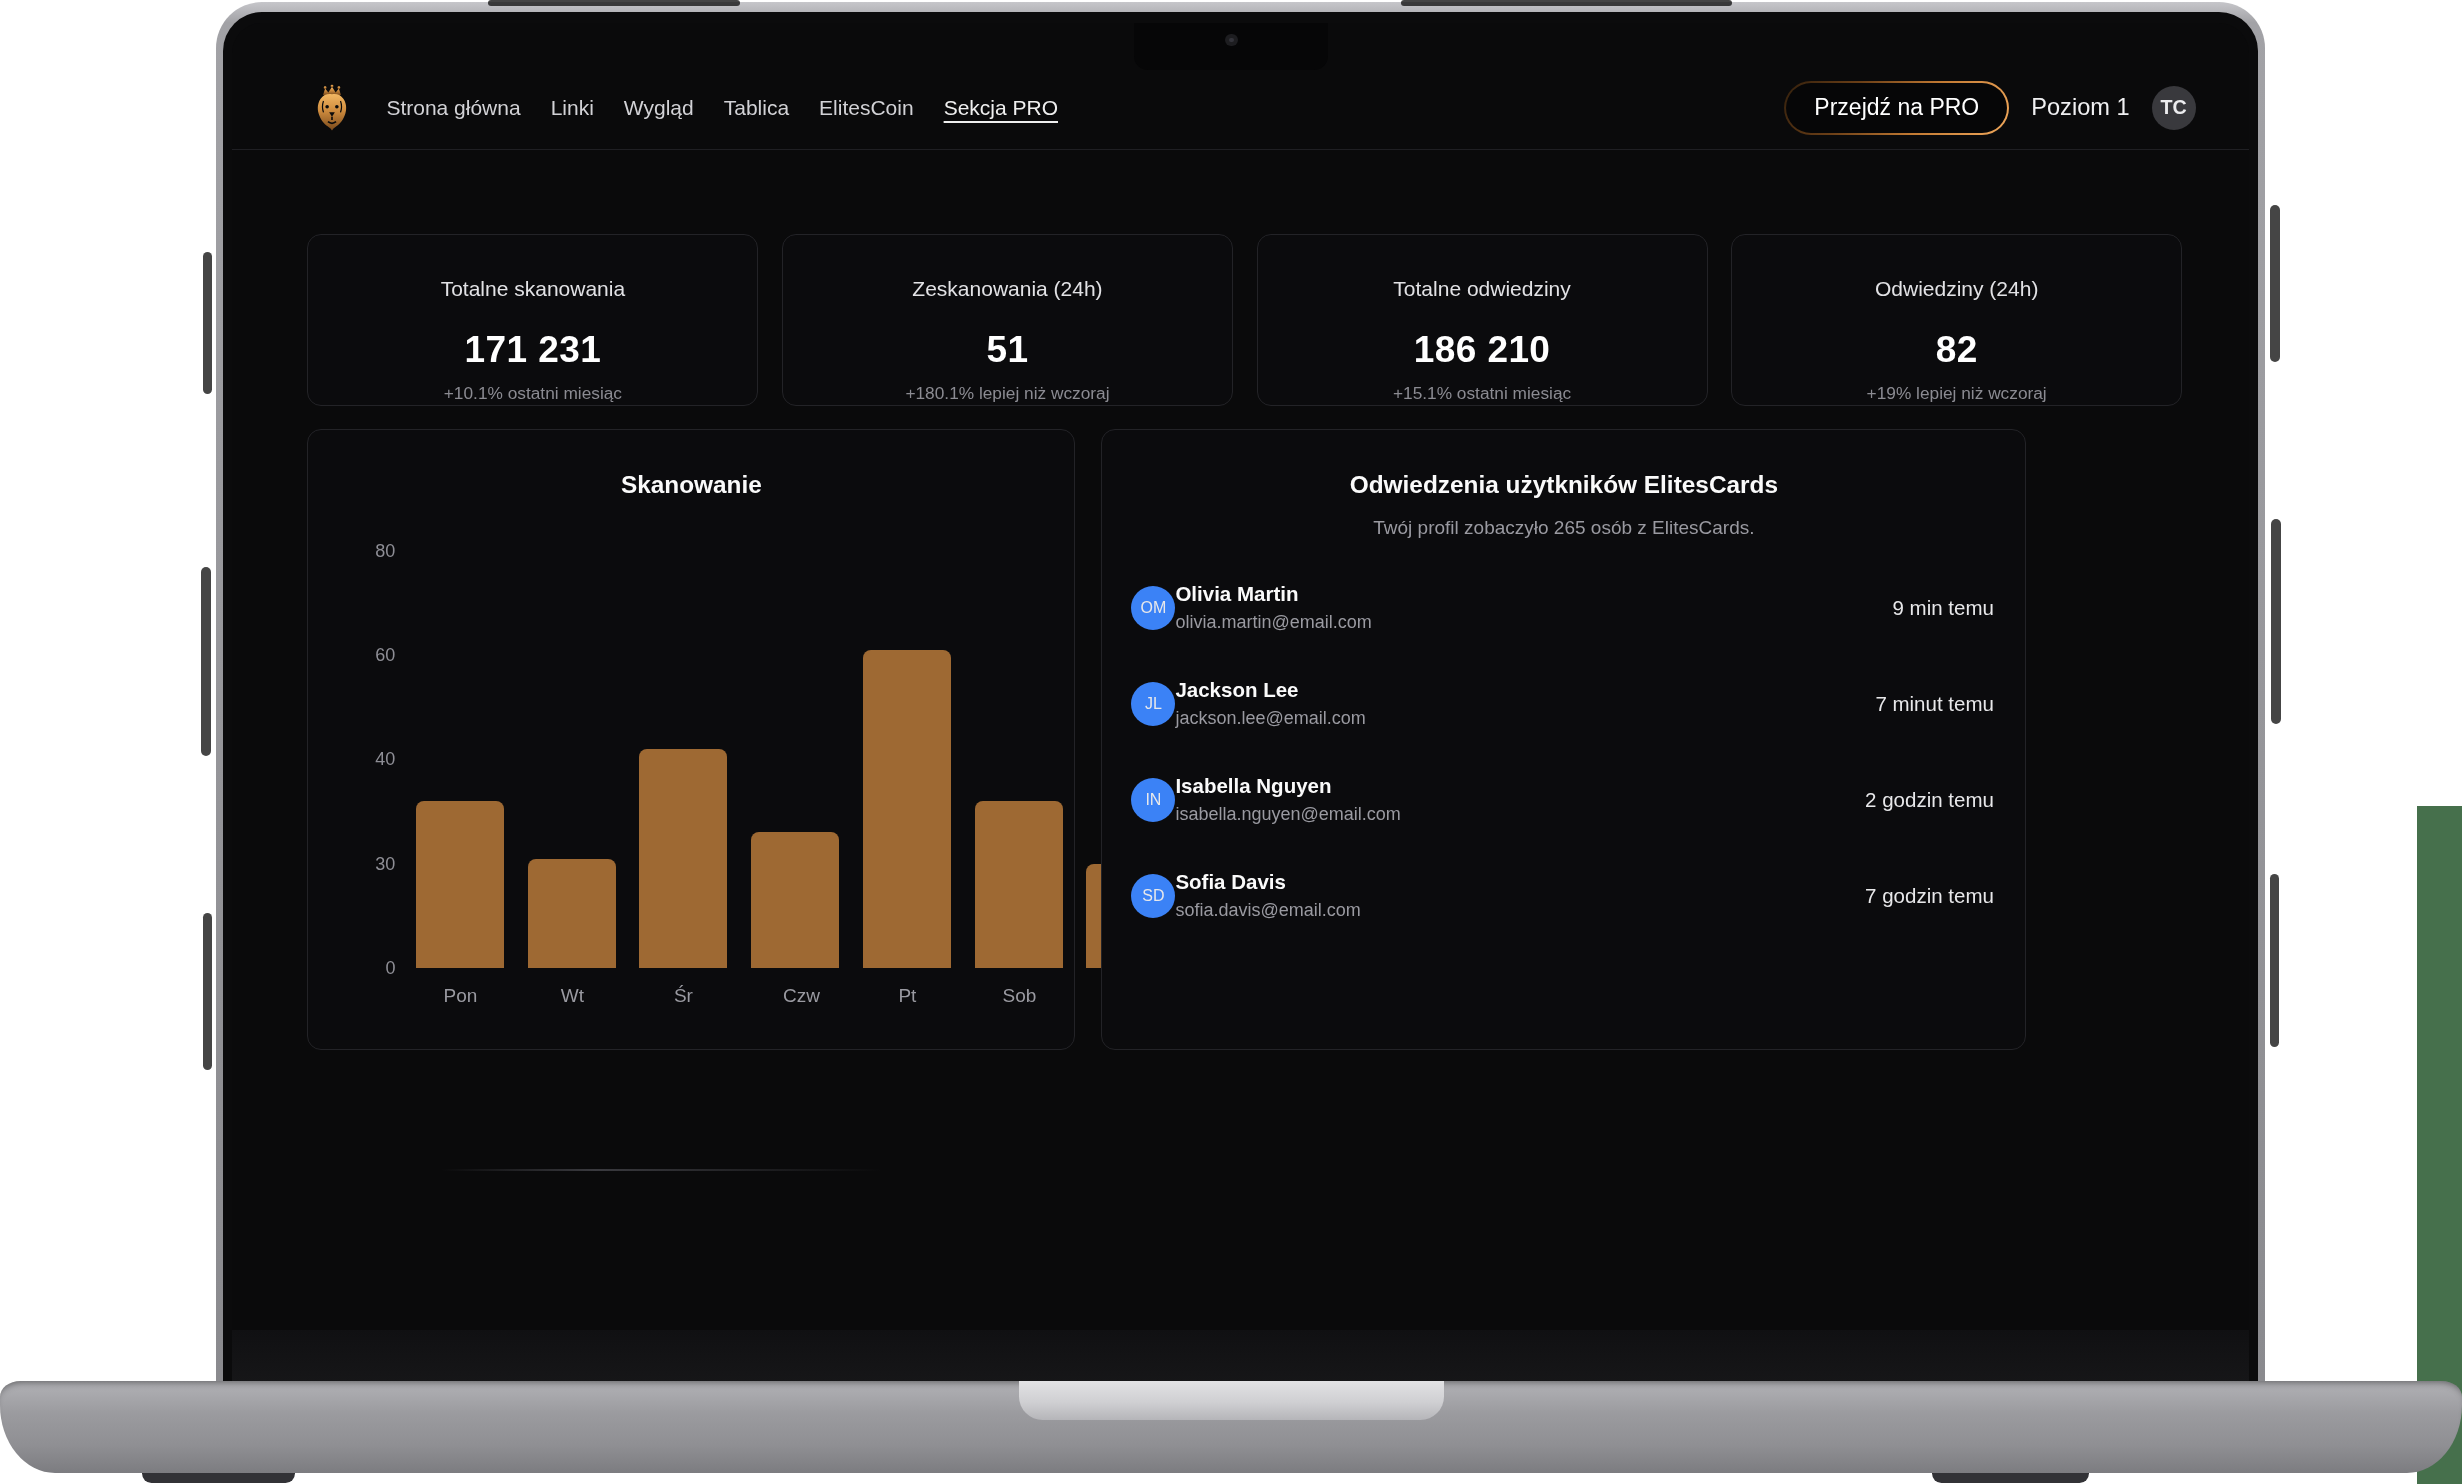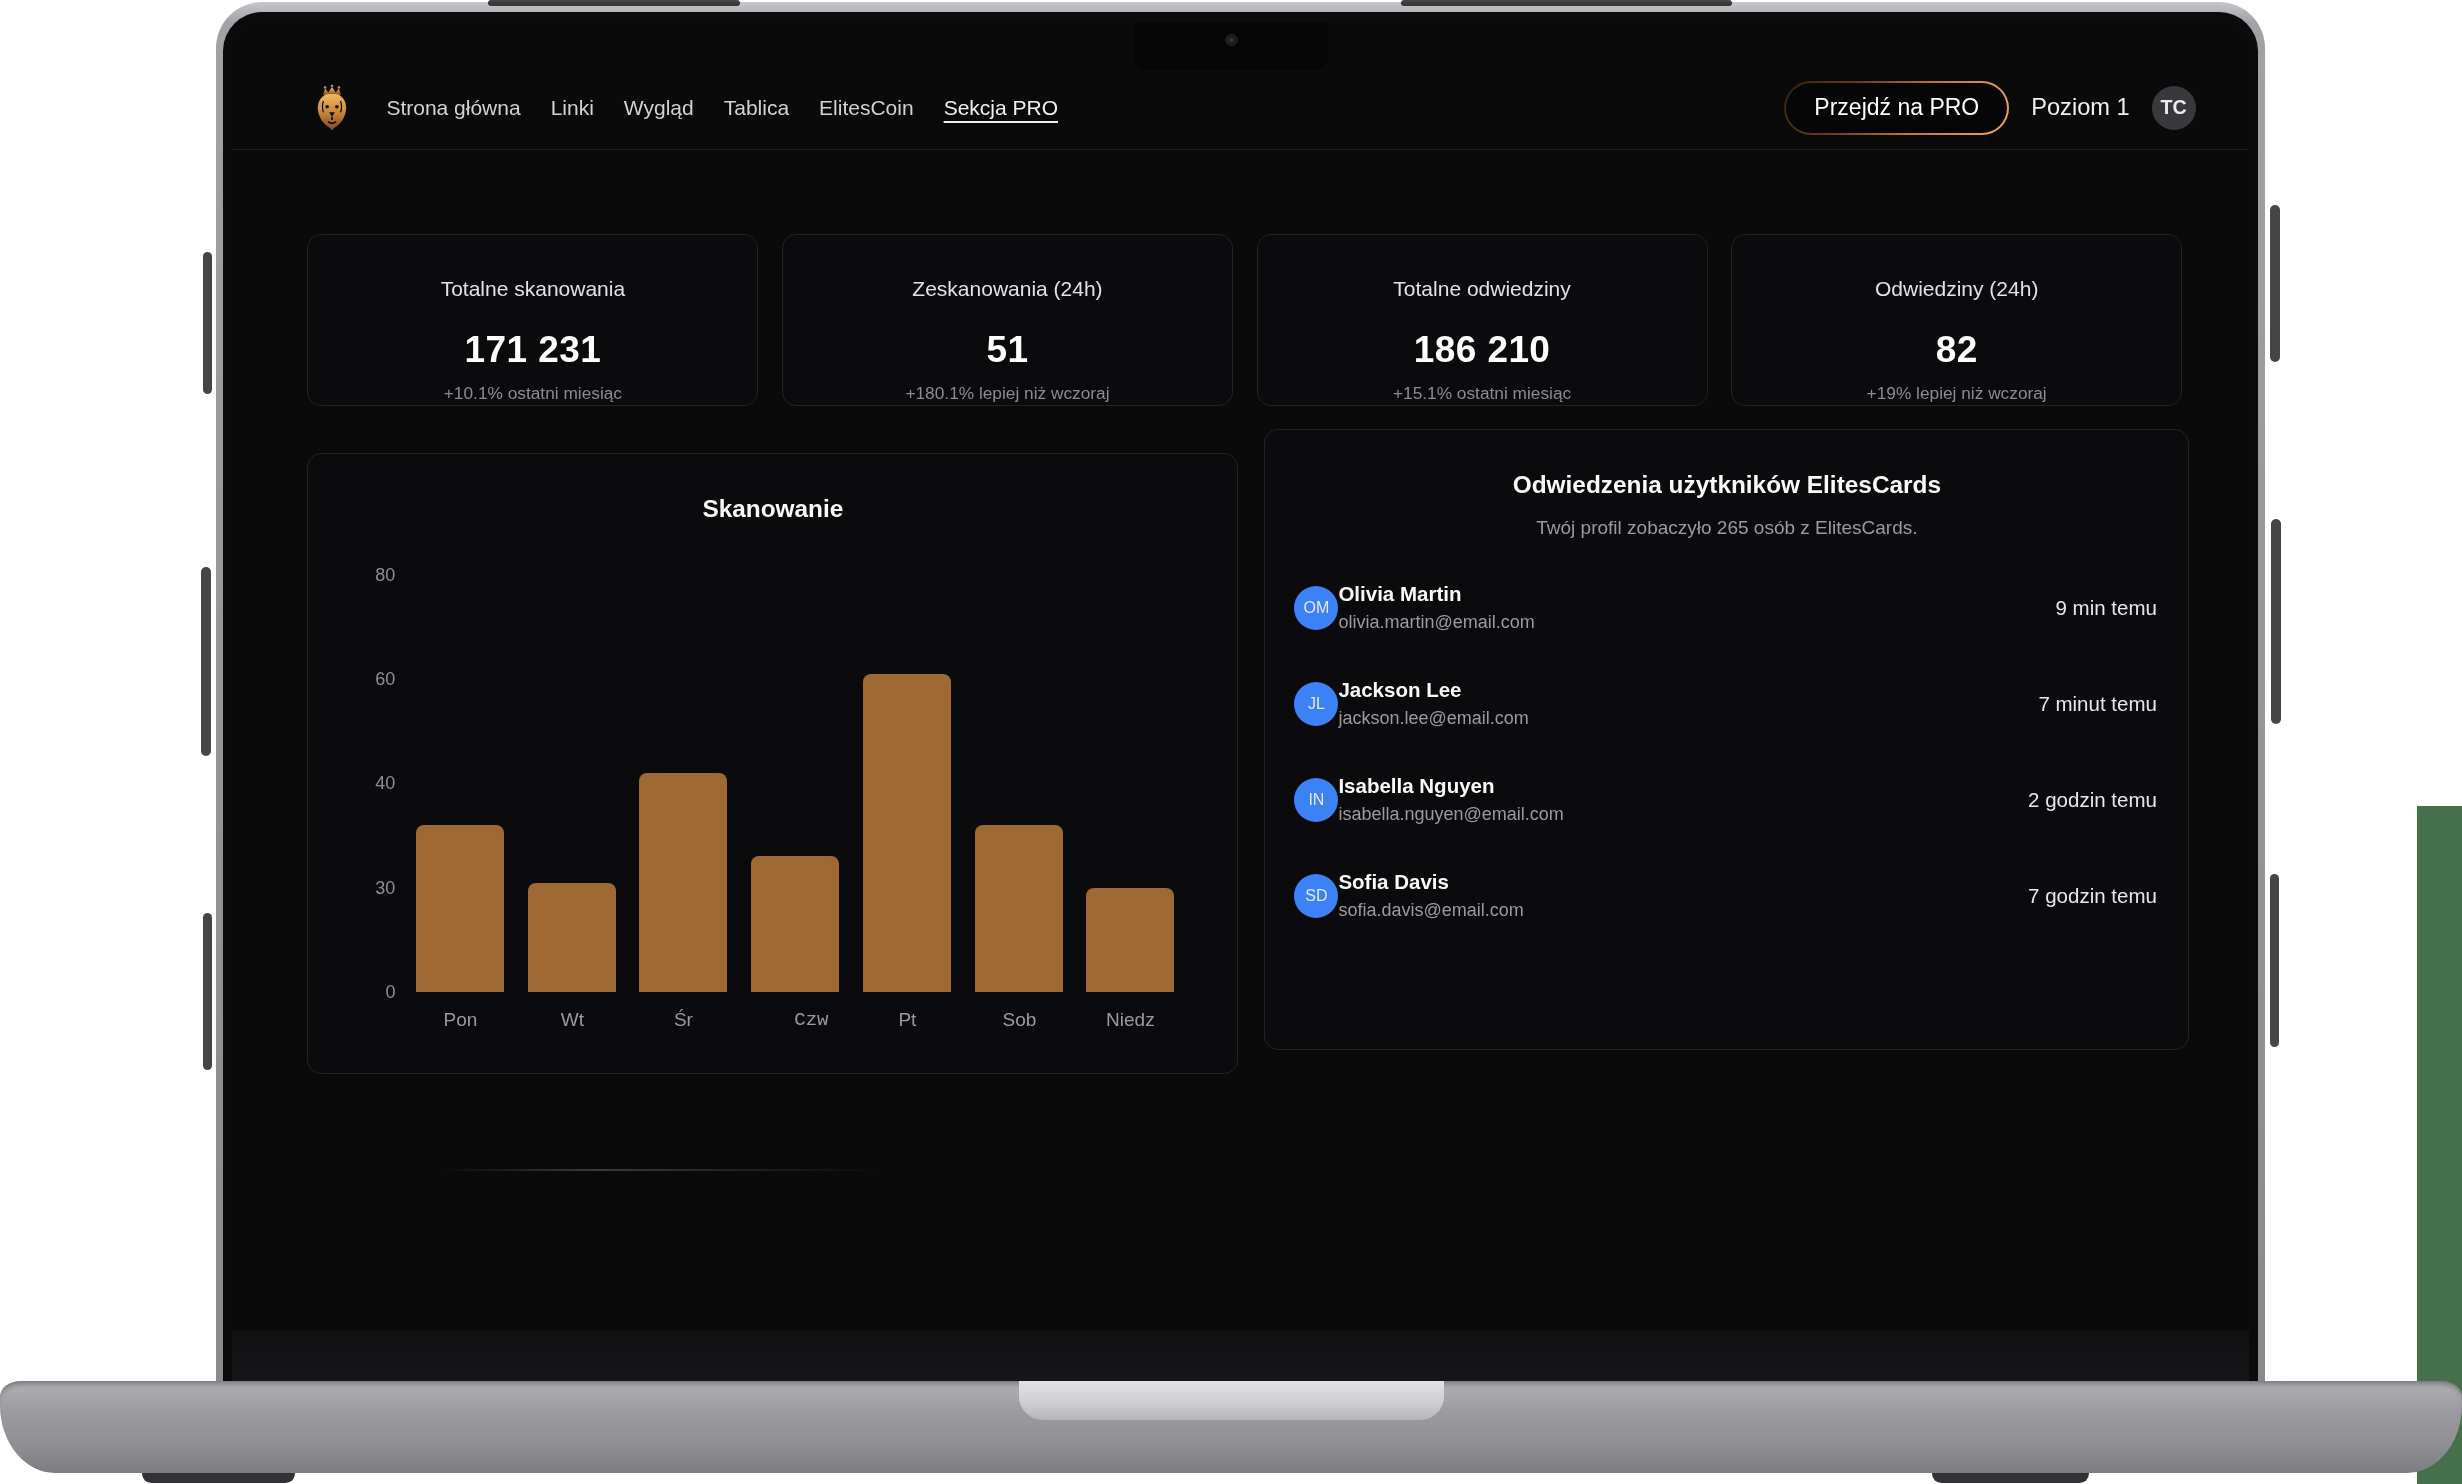--- a/index.html
+++ b/index.html
@@ -60,21 +60,21 @@
 
   .stats-row{display:flex;gap:23.6px;margin:84px 0 0 75px;}
   .stat-card{width:451px;height:172px;box-sizing:border-box;background:#0b0b0d;border:1.6px solid #232327;border-radius:14px;
     text-align:center;padding-top:42px;}
   .stat-title{font-size:21px;font-weight:500;color:#e2e2e5;}
   .stat-value{font-size:37px;font-weight:700;color:#ffffff;margin-top:28px;letter-spacing:0.4px;}
   .stat-sub{font-size:17.3px;color:#8b8b92;margin-top:12.6px;}
 
   .big-row{display:flex;gap:26px;margin:23.6px 0 0 75px;}
   .big-card{box-sizing:border-box;background:#0b0b0d;border:1.6px solid #232327;border-radius:14px;height:621px;position:relative;}
-  .chart-card{width:931px;margin-top:24px;}
+  .chart-card{width:768px;}
   .visitors-card{width:925px;}
   .big-title{font-size:24.4px;font-weight:600;color:#fafafa;text-align:center;margin-top:41px;}
   .big-sub{font-size:19px;color:#9a9aa1;text-align:center;margin-top:17.3px;}
 
   
   .chart-plot{position:absolute;left:0;right:0;bottom:81px;height:441px;}
   .bar{position:absolute;bottom:0;width:88px;background:#9e6933;border-radius:7.9px 7.9px 0 0;}
   .ytick{position:absolute;left:0;width:87px;text-align:right;font-size:18px;color:#8e8e95;line-height:22px;}
   .xlabel{position:absolute;bottom:-39px;width:88px;text-align:center;font-size:19px;color:#9a9aa1;}
 
@@ -177,21 +177,21 @@
                 <div class="ytick" style="bottom: 198px;">40</div>
                 <div class="ytick" style="bottom: 93px;">30</div>
                 <div class="ytick" style="bottom: -11px;">0</div>
                 <div class="bar" style="left: 108px; width: 88px; height: 167px; background: rgb(158, 105, 51);"></div>
                 <div class="xlabel" style="left: 108px;">Pon</div>
                 <div class="bar" style="left: 220px; width: 88px; height: 109px; background: rgb(158, 105, 51);"></div>
                 <div class="xlabel" style="left: 220px;">Wt</div>
                 <div class="bar" style="left: 331px; width: 88px; height: 219px; background: rgb(158, 105, 51);"></div>
                 <div class="xlabel" style="left: 331px;">Śr</div>
                 <div class="bar" style="left: 443px; width: 88px; height: 136px; background: rgb(158, 105, 51);"></div>
-                <div class="xlabel" style="left: 459px; font-family: Liberation Mono, monospace;">Czw</div>
+                <div class="xlabel" style="left: 449px;">Czw</div>
                 <div class="bar" style="left: 555px; width: 88px; height: 318px; background: rgb(158, 105, 51);"></div>
                 <div class="xlabel" style="left: 555px;">Pt</div>
                 <div class="bar" style="left: 667px; width: 88px; height: 167px; background: rgb(158, 105, 51);"></div>
                 <div class="xlabel" style="left: 667px;">Sob</div>
                 <div class="bar" style="left: 778px; width: 88px; height: 104px; background: rgb(158, 105, 51);"></div>
                 <div class="xlabel" style="left: 778px;">Niedz</div>
               </div>
           </div>
           <div class="big-card visitors-card">
             <div class="big-title">Odwiedzenia użytkników ElitesCards</div>

